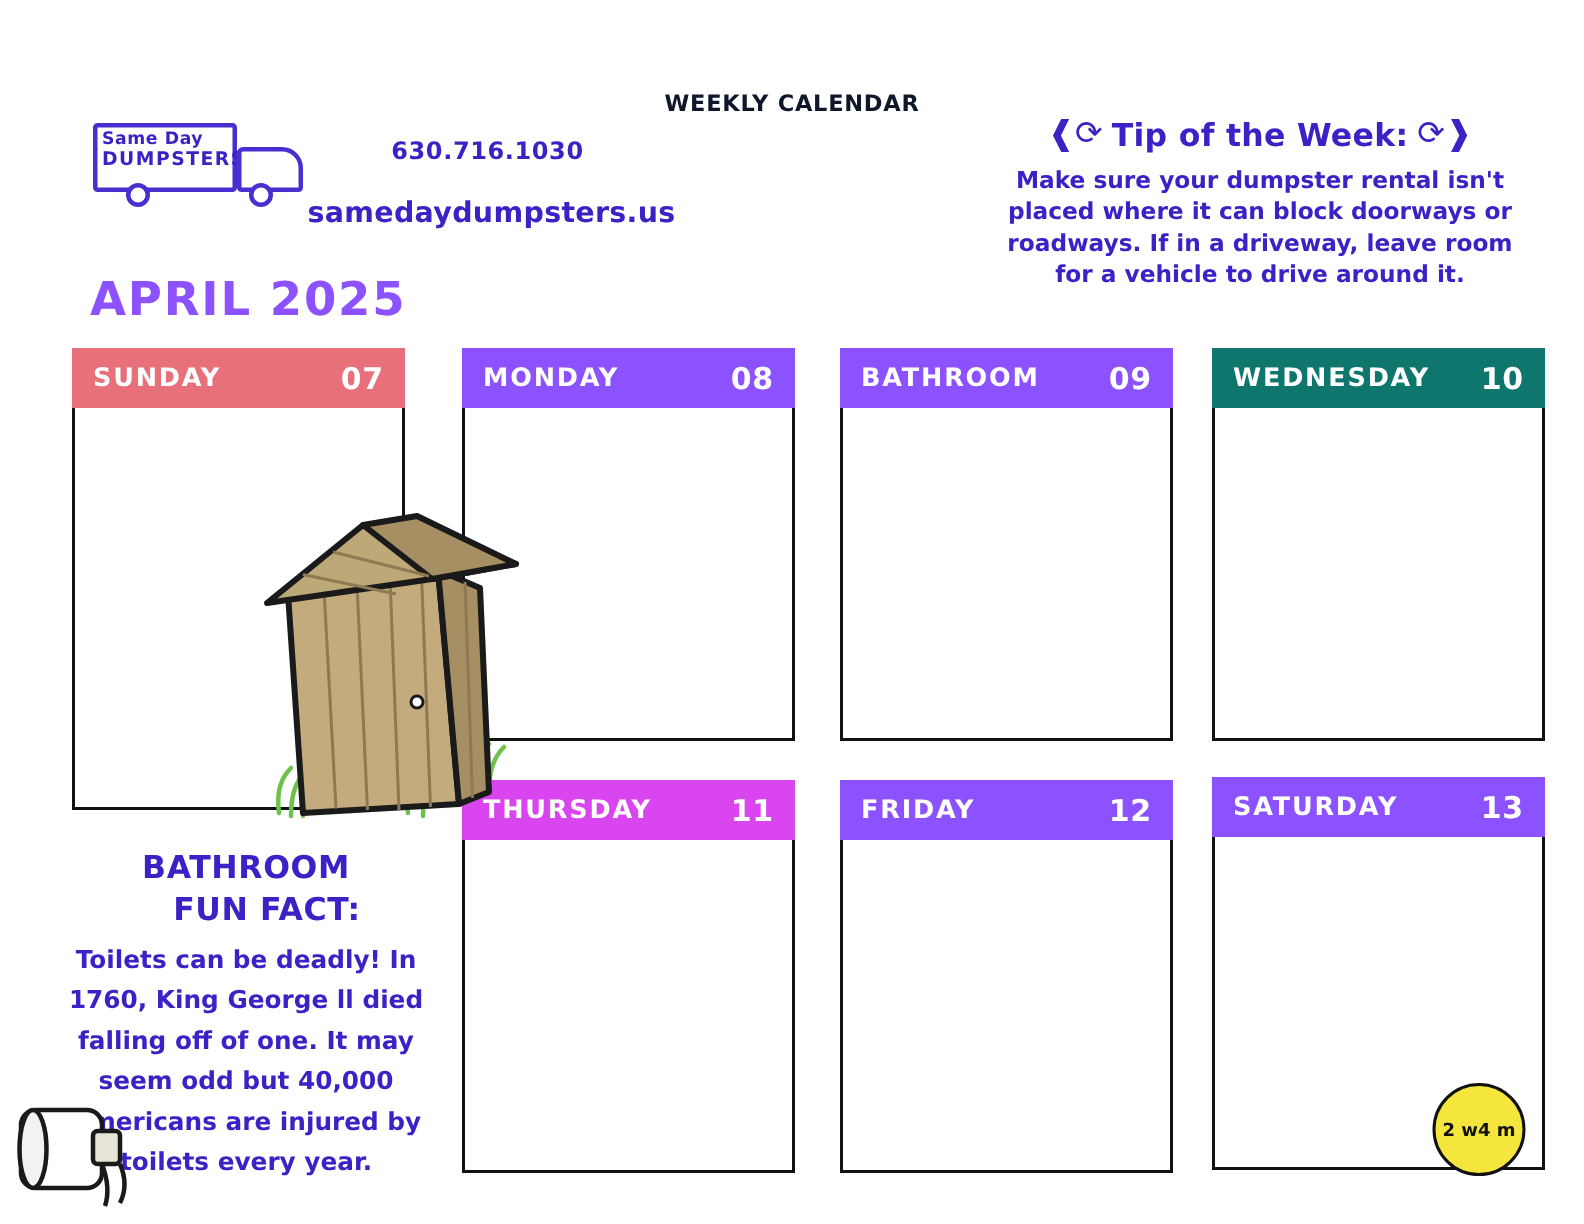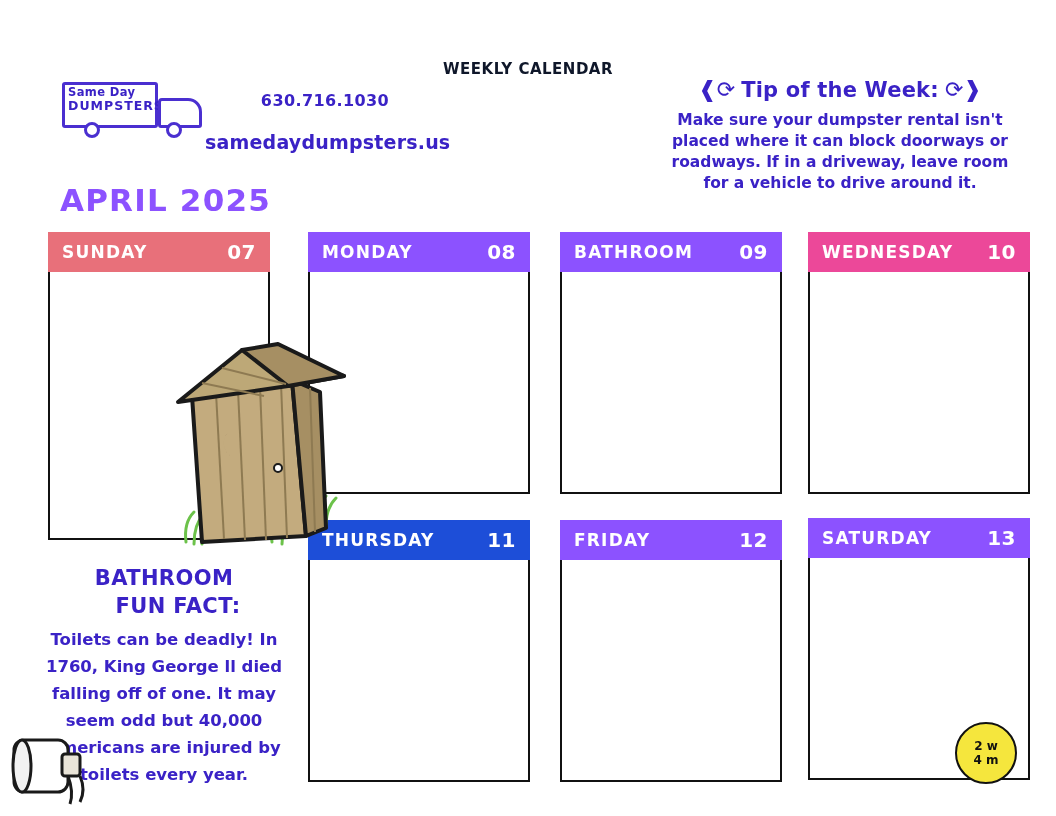--- a/index.html
+++ b/index.html
@@ -233,21 +233,21 @@
     width: 62px;
     height: 62px;
   }
   #badge .badge-inner {
     position: absolute;
     inset: 0;
     border-radius: 50%;
     background: #f5e63d;
     border: 2px solid #111;
     display: flex;
-    flex-direction: column;
+    flex-direction: row;
     align-items: center;
     justify-content: center;
     font-size: 12px;
     font-weight: bold;
     color: #111;
     line-height: 14px;
   }
 </style>
 </head>
 <body>
@@ -299,29 +299,29 @@
 
 <div class="day-cell" id="cell-tuesday">
   <div class="day-head" style="background:#8c52ff">
     <span class="dname">BATHROOM</span>
     <span class="dnum">09</span>
   </div>
   <div class="day-body"></div>
 </div>
 
 <div class="day-cell" id="cell-wednesday">
-  <div class="day-head" style="background:#ec4899">
+  <div class="day-head" style="background:#0f766e">
     <span class="dname">WEDNESDAY</span>
     <span class="dnum">10</span>
   </div>
   <div class="day-body"></div>
 </div>
 
 <div class="day-cell" id="cell-thursday">
-  <div class="day-head" style="background:#1d4ed8">
+  <div class="day-head" style="background:#d946ef">
     <span class="dname">THURSDAY</span>
     <span class="dnum">11</span>
   </div>
   <div class="day-body"></div>
 </div>
 
 <div class="day-cell" id="cell-friday">
   <div class="day-head" style="background:#8c52ff">
     <span class="dname">FRIDAY</span>
     <span class="dnum">12</span>

